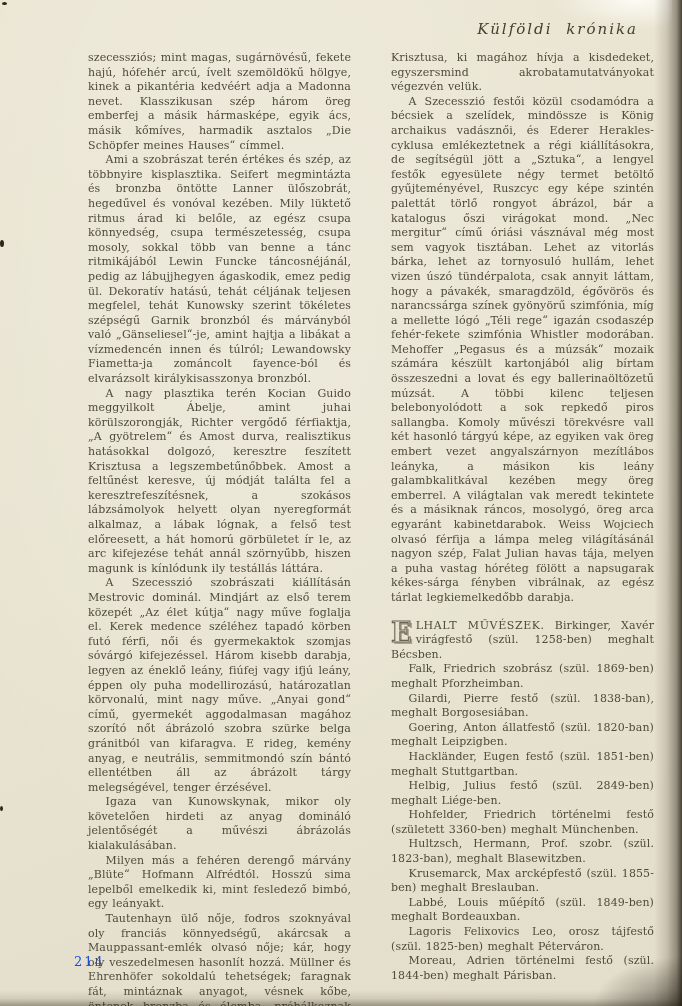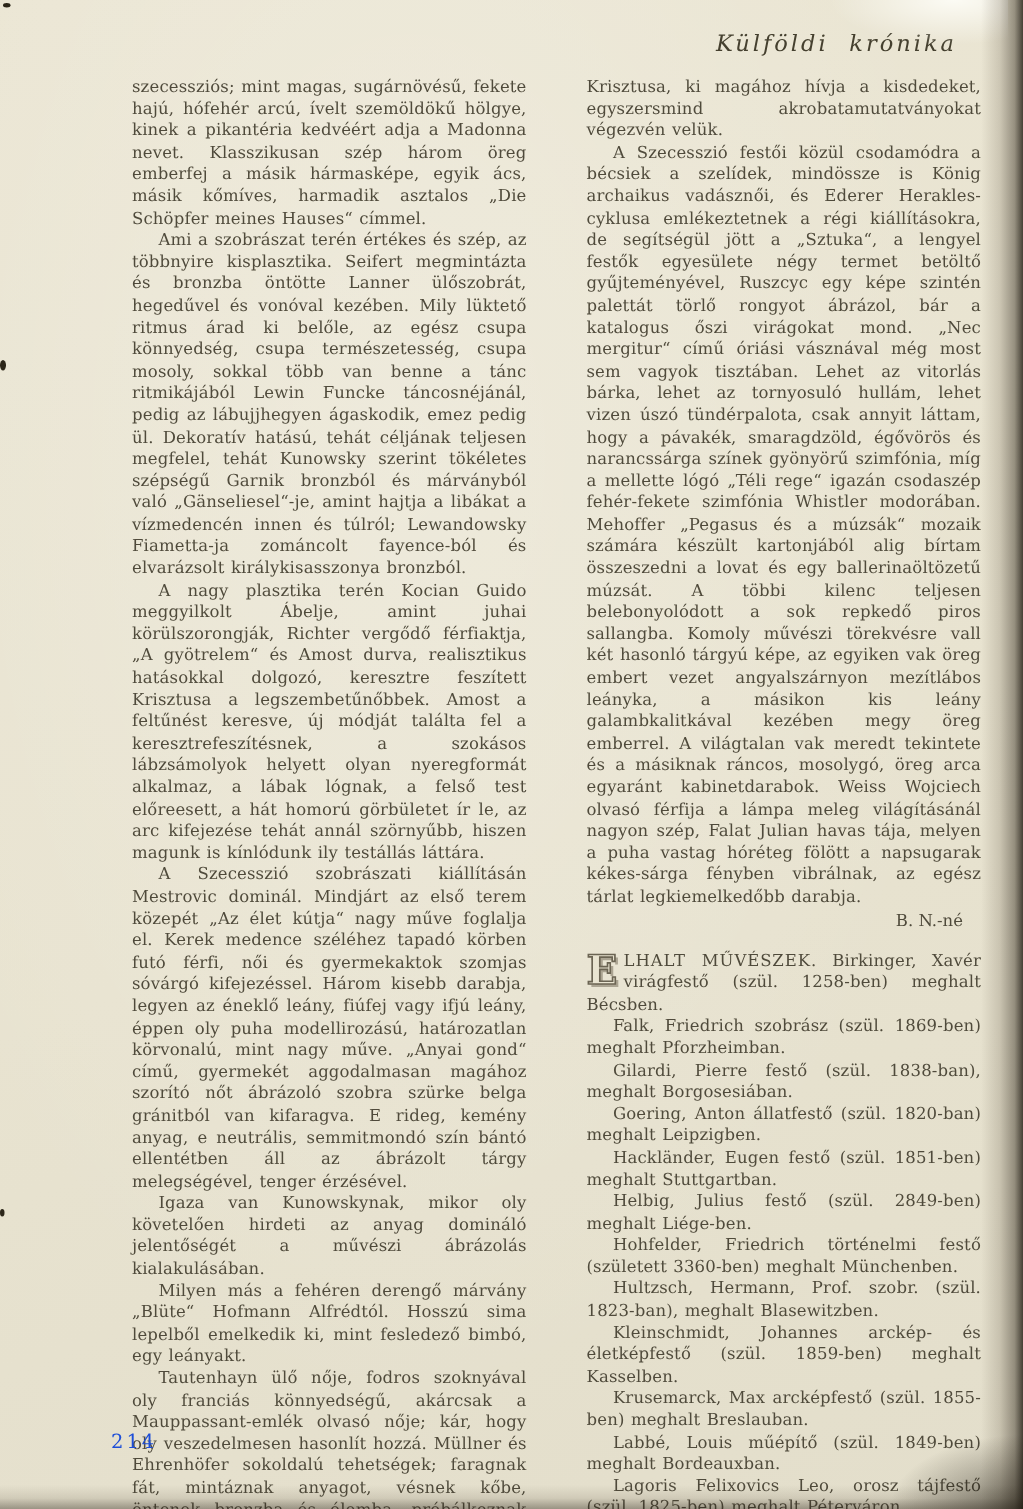--- a/index.html
+++ b/index.html
@@ -122,36 +122,34 @@
       <p>A nagy plasztika terén Kocian Guido meggyilkolt Ábelje, amint juhai körülszorongják, Richter vergődő férfiaktja, „A gyötrelem“ és Amost durva, realisztikus hatásokkal dolgozó, keresztre feszített Krisztusa a legszembetűnőbbek. Amost a feltűnést keresve, új módját találta fel a keresztrefeszítésnek, a szokásos lábzsámolyok helyett olyan nyeregformát alkalmaz, a lábak lógnak, a felső test előreesett, a hát homorú görbületet ír le, az arc kifejezése tehát annál szörnyűbb, hiszen magunk is kínlódunk ily testállás láttára.</p>
       <p>A Szecesszió szobrászati kiállításán Mestrovic dominál. Mindjárt az első terem közepét „Az élet kútja“ nagy műve foglalja el. Kerek medence széléhez tapadó körben futó férfi, női és gyermekaktok szomjas sóvárgó kifejezéssel. Három kisebb darabja, legyen az éneklő leány, fiúfej vagy ifjú leány, éppen oly puha modellirozású, határozatlan körvonalú, mint nagy műve. „Anyai gond“ című, gyermekét aggodalmasan magához szorító nőt ábrázoló szobra szürke belga gránitból van kifaragva. E rideg, kemény anyag, e neutrális, semmitmondó szín bántó ellentétben áll az ábrázolt tárgy melegségével, tenger érzésével.</p>
       <p>Igaza van Kunowskynak, mikor oly követelően hirdeti az anyag domináló jelentőségét a művészi ábrázolás kialakulásában.</p>
       <p>Milyen más a fehéren derengő márvány „Blüte“ Hofmann Alfrédtól. Hosszú sima lepelből emelkedik ki, mint fesledező bimbó, egy leányakt.</p>
       <p>Tautenhayn ülő nője, fodros szoknyával oly franciás könnyedségű, akárcsak a Mauppassant-emlék olvasó nője; kár, hogy oly veszedelmesen hasonlít hozzá. Müllner és Ehrenhöfer sokoldalú tehetségek; faragnak fát, mintáznak anyagot, vésnek kőbe, öntenek bronzba és ólomba, próbálkoznak ismeretlen kövekkel, de a nyugtalan keresgélés közben Ehrenhöfer oly útvesztőkbe is téved, melyek a le sem írható Affenliebe-ig vezetnek, nagy gipsz</p>
     </div>
 
     <div class="col">
       <p class="noindent">Krisztusa, ki magához hívja a kisdedeket, egyszersmind akrobatamutatványokat végezvén velük.</p>
       <p>A Szecesszió festői közül csodamódra a bécsiek a szelídek, mindössze is König archaikus vadásznői, és Ederer Herakles-cyklusa emlékeztetnek a régi kiállításokra, de segítségül jött a „Sztuka“, a lengyel festők egyesülete négy termet betöltő gyűjteményével, Ruszcyc egy képe szintén palettát törlő rongyot ábrázol, bár a katalogus őszi virágokat mond. „Nec mergitur“ című óriási vásznával még most sem vagyok tisztában. Lehet az vitorlás bárka, lehet az tornyosuló hullám, lehet vizen úszó tündérpalota, csak annyit láttam, hogy a pávakék, smaragdzöld, égővörös és narancssárga színek gyönyörű szimfónia, míg a mellette lógó „Téli rege“ igazán csodaszép fehér-fekete szimfónia Whistler modorában. Mehoffer „Pegasus és a múzsák“ mozaik számára készült kartonjából alig bírtam összeszedni a lovat és egy ballerinaöltözetű múzsát. A többi kilenc teljesen belebonyolódott a sok repkedő piros sallangba. Komoly művészi törekvésre vall két hasonló tárgyú képe, az egyiken vak öreg embert vezet angyalszárnyon mezítlábos leányka, a másikon kis leány galambkalitkával kezében megy öreg emberrel. A világtalan vak meredt tekintete és a másiknak ráncos, mosolygó, öreg arca egyaránt kabinetdarabok. Weiss Wojciech olvasó férfija a lámpa meleg világításánál nagyon szép, Falat Julian havas tája, melyen a puha vastag hóréteg fölött a napsugarak kékes-sárga fényben vibrálnak, az egész tárlat legkiemelkedőbb darabja.</p>
-      <div class="signature">B. N.-né</div>
 
       <div class="obituary">
         <p class="obit-lead-par">
           <span class="dropcap">E</span>
           <span class="obit-lead-caps">LHALT MŰVÉSZEK.</span>
           <span>Birkinger, Xavér virágfestő (szül. 1258-ben) meghalt Bécsben.</span>
         </p>
         <p>Falk, Friedrich szobrász (szül. 1869-ben) meghalt Pforzheimban.</p>
         <p>Gilardi, Pierre festő (szül. 1838-ban), meghalt Borgosesiában.</p>
         <p>Goering, Anton állatfestő (szül. 1820-ban) meghalt Leipzigben.</p>
         <p>Hackländer, Eugen festő (szül. 1851-ben) meghalt Stuttgartban.</p>
         <p>Helbig, Julius festő (szül. 2849-ben) meghalt Liége-ben.</p>
         <p>Hohfelder, Friedrich történelmi festő (született 3360-ben) meghalt Münchenben.</p>
         <p>Hultzsch, Hermann, Prof. szobr. (szül. 1823-ban), meghalt Blasewitzben.</p>
-        <p>Kleinschmidt, Johannes arckép- és életképfestő (szül. 1859-ben) meghalt Kasselben.</p>
         <p>Krusemarck, Max arcképfestő (szül. 1855-ben) meghalt Breslauban.</p>
         <p>Labbé, Louis műépítő (szül. 1849-ben) meghalt Bordeauxban.</p>
         <p>Lagoris Felixovics Leo, orosz tájfestő (szül. 1825-ben) meghalt Péterváron.</p>
         <p>Moreau, Adrien történelmi festő (szül. 1844-ben) meghalt Párisban.</p>
       </div>
     </div>
 
   </div>
 
   <div class="page-number">214</div>

